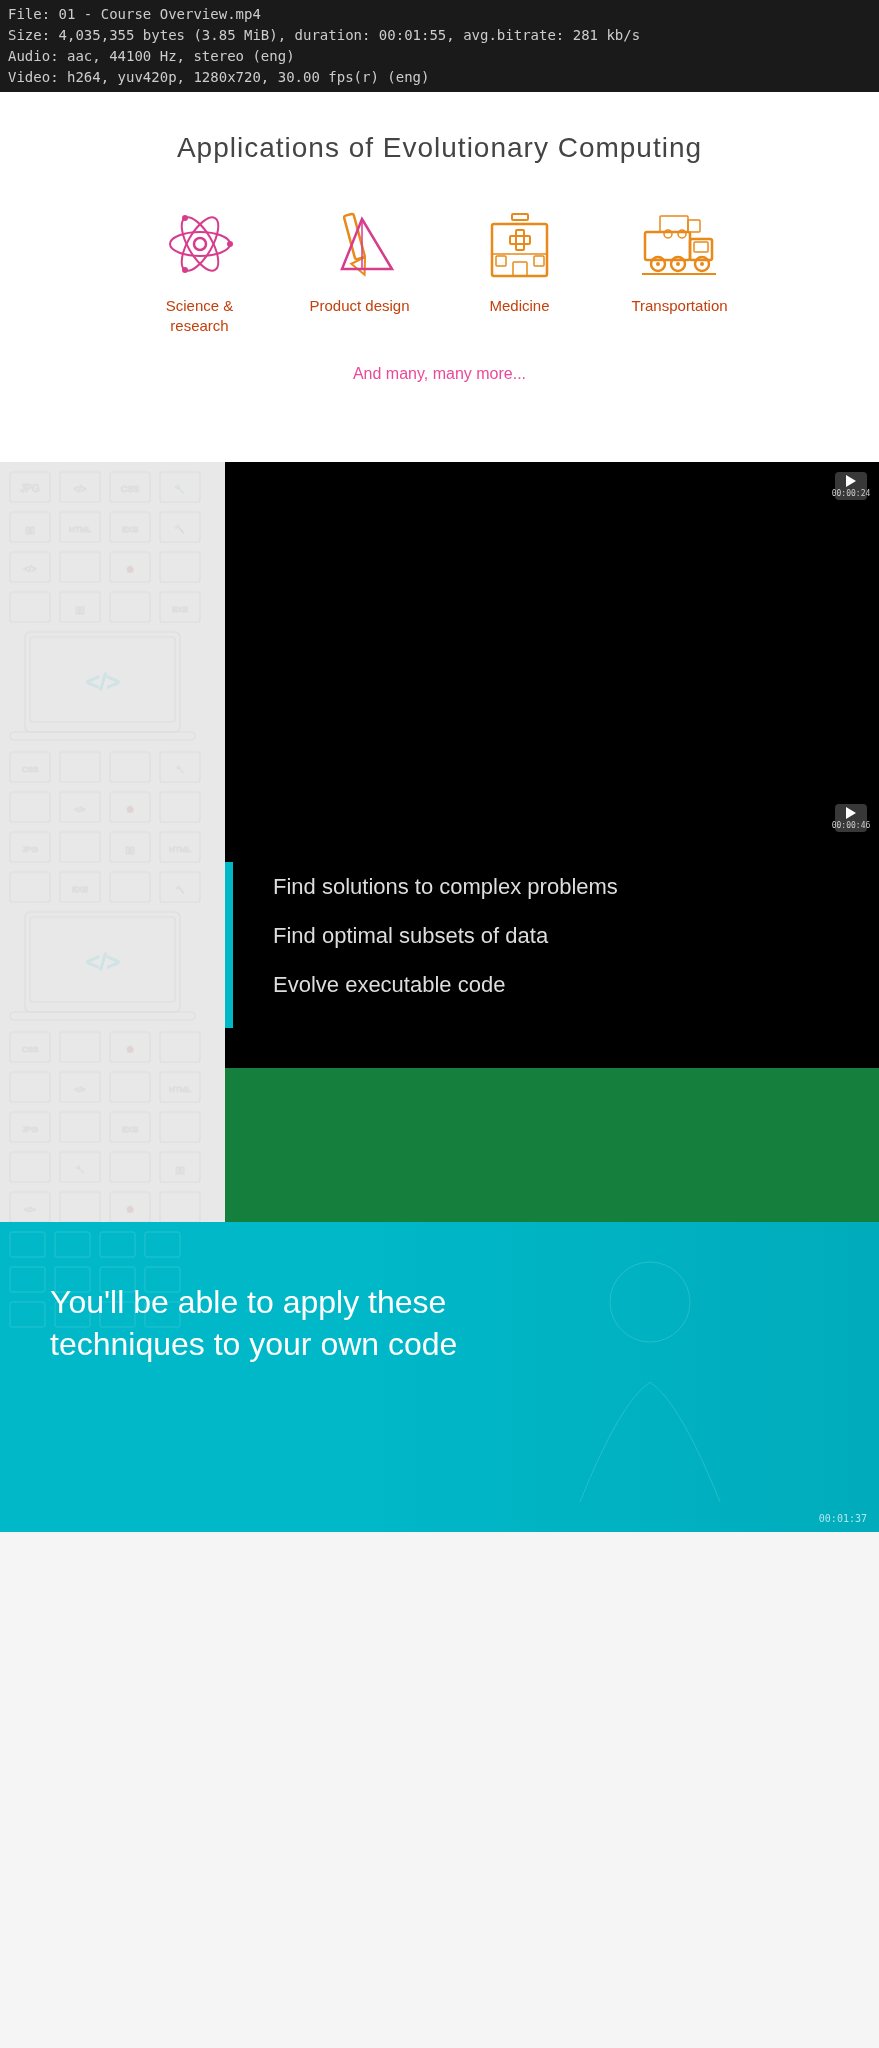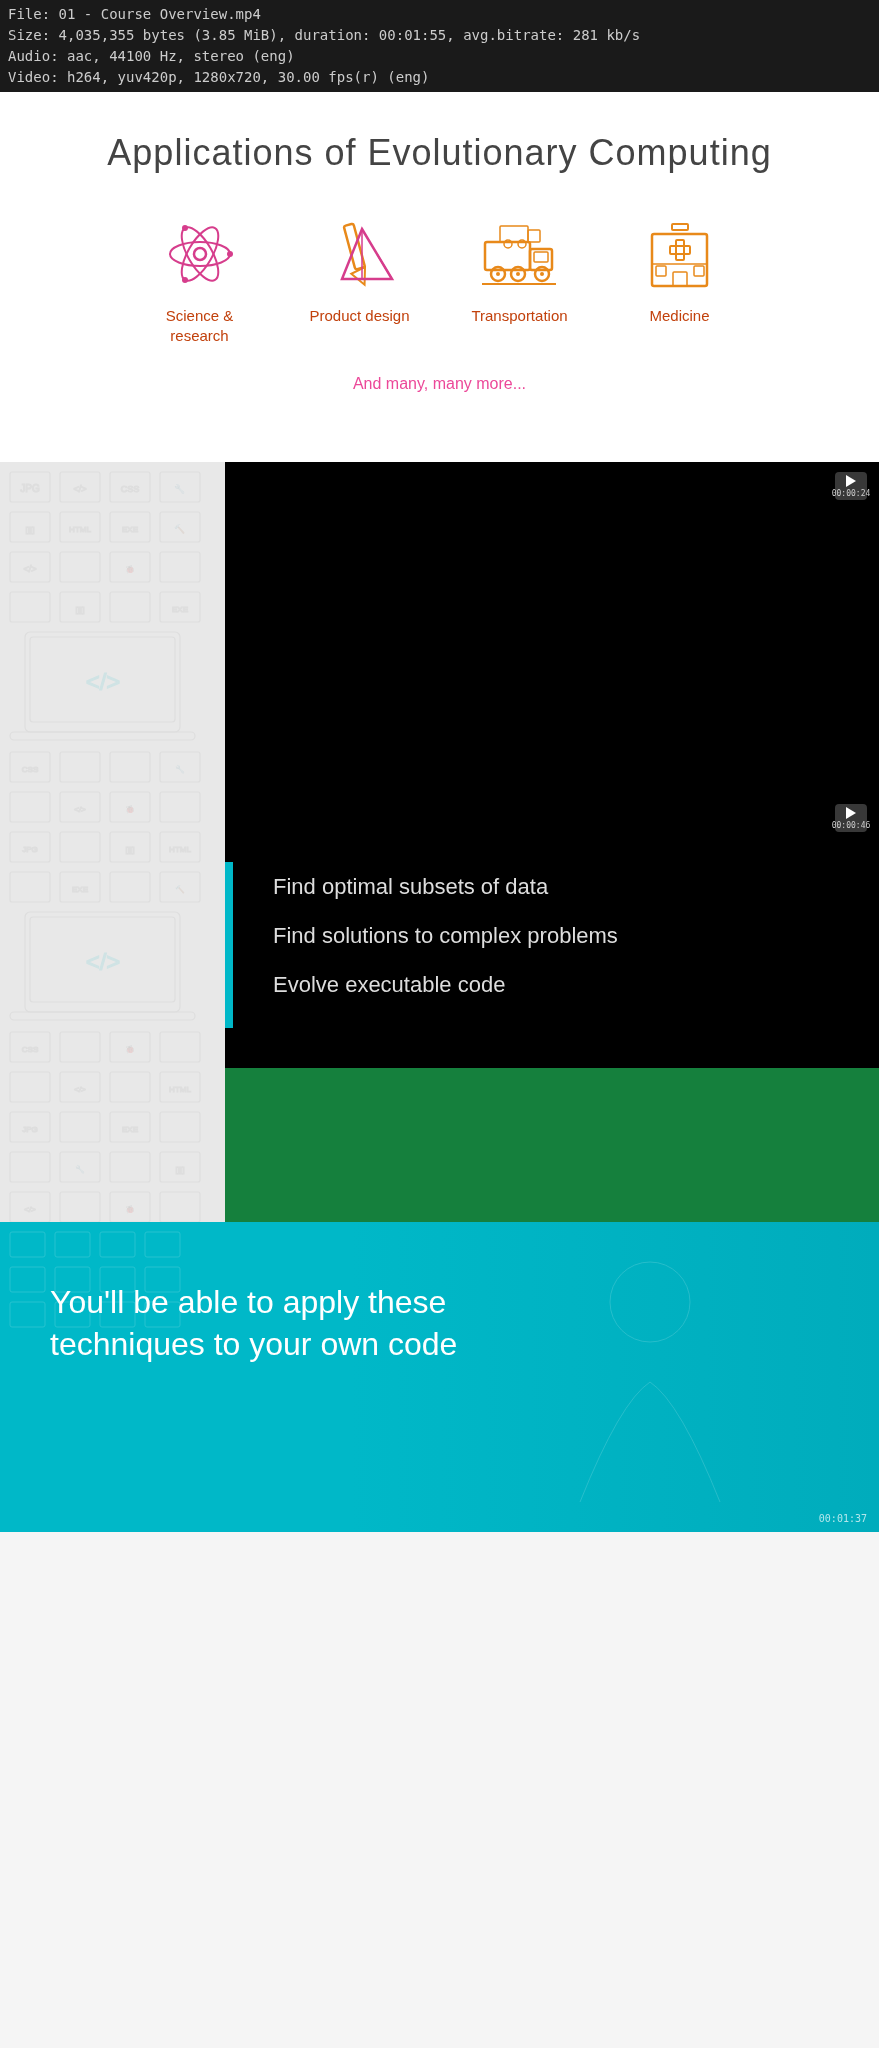--- a/index.html
+++ b/index.html
@@ -21,21 +21,21 @@
     }
 
     
     .slide-applications {
       background: #fff;
       padding: 40px 20px 30px;
       text-align: center;
       min-height: 370px;
     }
     .slide-applications h1 {
-      font-size: 36px;
+      font-size: 28px;
       font-weight: 300;
       color: #444;
       margin-bottom: 40px;
       letter-spacing: 1px;
     }
     .icons-row {
       display: flex;
       justify-content: center;
       align-items: flex-start;
       gap: 40px;
@@ -209,20 +209,42 @@
           <line x1="57" y1="40" x2="72" y2="65" stroke="#d63d8c" stroke-width="1.5"></line>
         </svg>
       </div>
       <div class="icon-label">Product design</div>
     </div>
 
     <div class="icon-item">
       <div class="icon-svg">
         <svg viewBox="0 0 80 80" width="80" height="80">
 
+          <rect x="12" y="20" width="55" height="52" rx="2" fill="none" stroke="#e8891a" stroke-width="2.5"></rect>
+
+          <rect x="32" y="10" width="16" height="6" rx="1" fill="none" stroke="#e8891a" stroke-width="2"></rect>
+
+          <rect x="36" y="26" width="8" height="20" rx="1" fill="none" stroke="#e8891a" stroke-width="2"></rect>
+          <rect x="30" y="32" width="20" height="8" rx="1" fill="none" stroke="#e8891a" stroke-width="2"></rect>
+
+          <rect x="16" y="52" width="10" height="10" rx="1" fill="none" stroke="#e8891a" stroke-width="1.5"></rect>
+          <rect x="54" y="52" width="10" height="10" rx="1" fill="none" stroke="#e8891a" stroke-width="1.5"></rect>
+
+          <rect x="33" y="58" width="14" height="14" rx="1" fill="none" stroke="#e8891a" stroke-width="1.5"></rect>
+
+          <line x1="12" y1="50" x2="67" y2="50" stroke="#e8891a" stroke-width="1.5"></line>
+        </svg>
+      </div>
+      <div class="icon-label">Medicine</div>
+    </div>
+
+    <div class="icon-item">
+      <div class="icon-svg">
+        <svg viewBox="0 0 80 80" width="80" height="80">
+
           <rect x="5" y="28" width="45" height="28" rx="2" fill="none" stroke="#e8891a" stroke-width="2.5"></rect>
 
           <rect x="50" y="35" width="22" height="21" rx="2" fill="none" stroke="#e8891a" stroke-width="2.5"></rect>
 
           <rect x="54" y="38" width="14" height="10" rx="1" fill="none" stroke="#e8891a" stroke-width="1.5"></rect>
 
           <circle cx="18" cy="60" r="7" fill="none" stroke="#e8891a" stroke-width="2.5"></circle>
           <circle cx="18" cy="60" r="2" fill="#e8891a"></circle>
           <circle cx="38" cy="60" r="7" fill="none" stroke="#e8891a" stroke-width="2.5"></circle>
           <circle cx="38" cy="60" r="2" fill="#e8891a"></circle>
@@ -231,42 +253,20 @@
 
           <line x1="2" y1="70" x2="76" y2="70" stroke="#e8891a" stroke-width="2"></line>
 
           <rect x="20" y="12" width="28" height="16" rx="1" fill="none" stroke="#e8891a" stroke-width="1.5"></rect>
           <rect x="48" y="16" width="12" height="12" rx="1" fill="none" stroke="#e8891a" stroke-width="1.5"></rect>
           <circle cx="28" cy="30" r="4" fill="none" stroke="#e8891a" stroke-width="1.5"></circle>
           <circle cx="42" cy="30" r="4" fill="none" stroke="#e8891a" stroke-width="1.5"></circle>
         </svg>
       </div>
       <div class="icon-label">Transportation</div>
-    </div>
-
-    <div class="icon-item">
-      <div class="icon-svg">
-        <svg viewBox="0 0 80 80" width="80" height="80">
-
-          <rect x="12" y="20" width="55" height="52" rx="2" fill="none" stroke="#e8891a" stroke-width="2.5"></rect>
-
-          <rect x="32" y="10" width="16" height="6" rx="1" fill="none" stroke="#e8891a" stroke-width="2"></rect>
-
-          <rect x="36" y="26" width="8" height="20" rx="1" fill="none" stroke="#e8891a" stroke-width="2"></rect>
-          <rect x="30" y="32" width="20" height="8" rx="1" fill="none" stroke="#e8891a" stroke-width="2"></rect>
-
-          <rect x="16" y="52" width="10" height="10" rx="1" fill="none" stroke="#e8891a" stroke-width="1.5"></rect>
-          <rect x="54" y="52" width="10" height="10" rx="1" fill="none" stroke="#e8891a" stroke-width="1.5"></rect>
-
-          <rect x="33" y="58" width="14" height="14" rx="1" fill="none" stroke="#e8891a" stroke-width="1.5"></rect>
-
-          <line x1="12" y1="50" x2="67" y2="50" stroke="#e8891a" stroke-width="1.5"></line>
-        </svg>
-      </div>
-      <div class="icon-label">Medicine</div>
     </div>
   </div>
 
   <div class="and-more">And many, many more...</div>
 </div>
 
 <div class="video-section">
 
   <div class="bg-pattern">
     <svg class="bg-pattern-svg" viewBox="0 0 225 760" xmlns="http://www.w3.org/2000/svg">
@@ -392,22 +392,22 @@
     <div style="background:#000; height: 370px;"></div>
 
     <div class="thumb-btn" style="position:relative; right:auto; display:flex; margin-left:auto; margin-right:12px; margin-top:-28px; z-index:5;">
       <div class="play-triangle"></div>
       <div class="thumb-btn-time">00:00:46</div>
     </div>
 
     <div style="display:flex; background:#000; padding: 30px 0 40px 0; position:relative;">
       <div style="width:8px; background:#00b8c8; flex-shrink:0;"></div>
       <div style="padding: 10px 40px; color:#ddd;">
+        <div class="video-bullet">Find solutions to complex problems</div>
         <div class="video-bullet">Find optimal subsets of data</div>
-        <div class="video-bullet">Find solutions to complex problems</div>
         <div class="video-bullet">Evolve executable code</div>
       </div>
     </div>
 
   </div>
 </div>
 
 <div class="teal-section">
 
   <div style="position:absolute; right:0; top:0; width:100%; height:100%; background: linear-gradient(to right, #00b8c8 40%, rgba(0,164,180,0.6) 100%); z-index:1;"></div>

